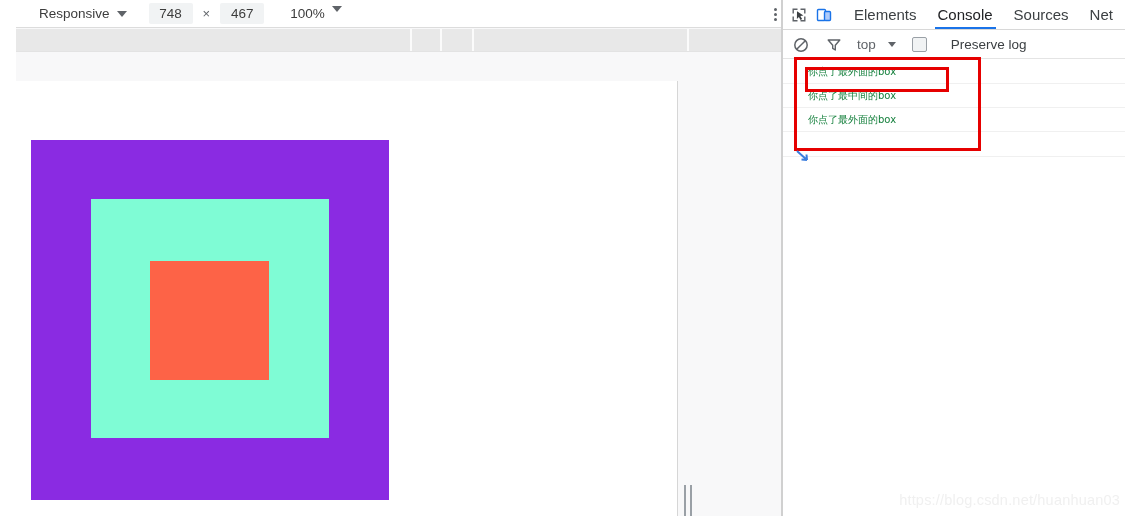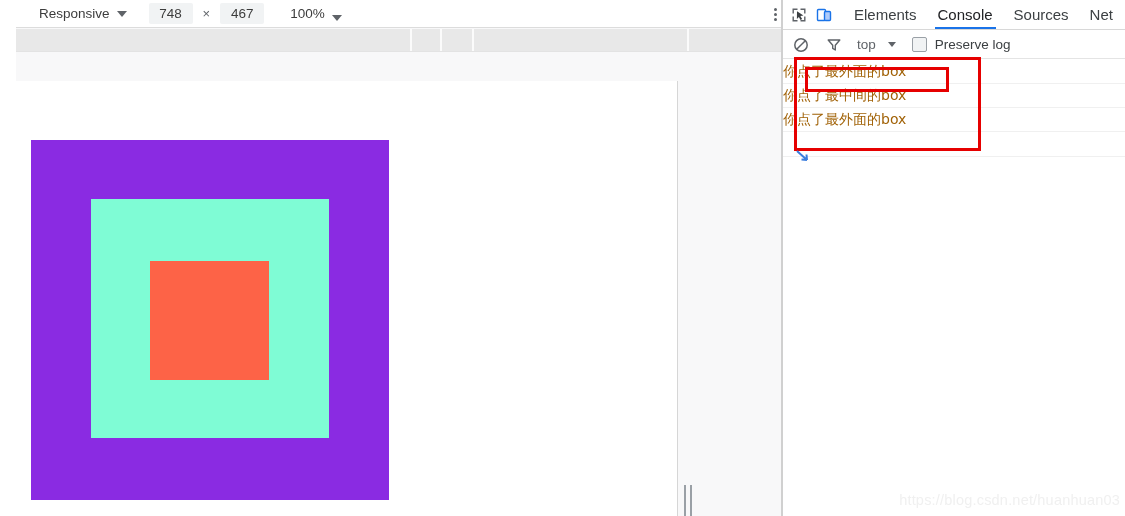--- a/index.html
+++ b/index.html
@@ -80,21 +80,21 @@
     font-size: 13px;
     color: #5f6368;
   }
   #dim-group {
     display: flex;
     align-items: center;
     margin-left: 22px;
   }
   #zoom-group {
     display: flex;
-    align-items: flex-end;
+    align-items: flex-start;
     gap: 7px;
     margin-left: 26px;
     font-size: 13.5px;
     color: #3c3c3c;
   }
   #kebab {
     position: absolute;
     right: 13px;
     top: 5px;
     width: 18px;
@@ -272,42 +272,43 @@
   #preserve-check {
     width: 13px; height: 13px;
     border: 1.5px solid #9aa0a6;
     border-radius: 2px;
     background: #f1f3f4;
     margin-left: 16px;
   }
   #preserve-label {
     font-size: 13.5px;
     color: #3c4043;
-    margin-left: 8px;
+    margin-left: 24px;
     white-space: nowrap;
     text-align: center;
   }
 
   
   #console-list {
     position: absolute;
     left: 0; top: 60px;
     width: 342px;
   }
   .console-row {
     position: relative;
     height: 24px;
     border-bottom: 1px solid #f0f0f0;
     display: flex;
     align-items: center;
     box-sizing: border-box;
   }
   .console-msg {
-    font-size: 14px;
-    color: #a16207;
+    font-size: 10px;
+    color: #15803d;
+    margin-left: 25px;
     white-space: nowrap;
     font-family: "DejaVu Sans", "Liberation Sans", sans-serif;
   }
   .empty-row {
     height: 24px;
     border-bottom: 1px solid #f0f0f0;
   }
 
   
   .annot-rect {

